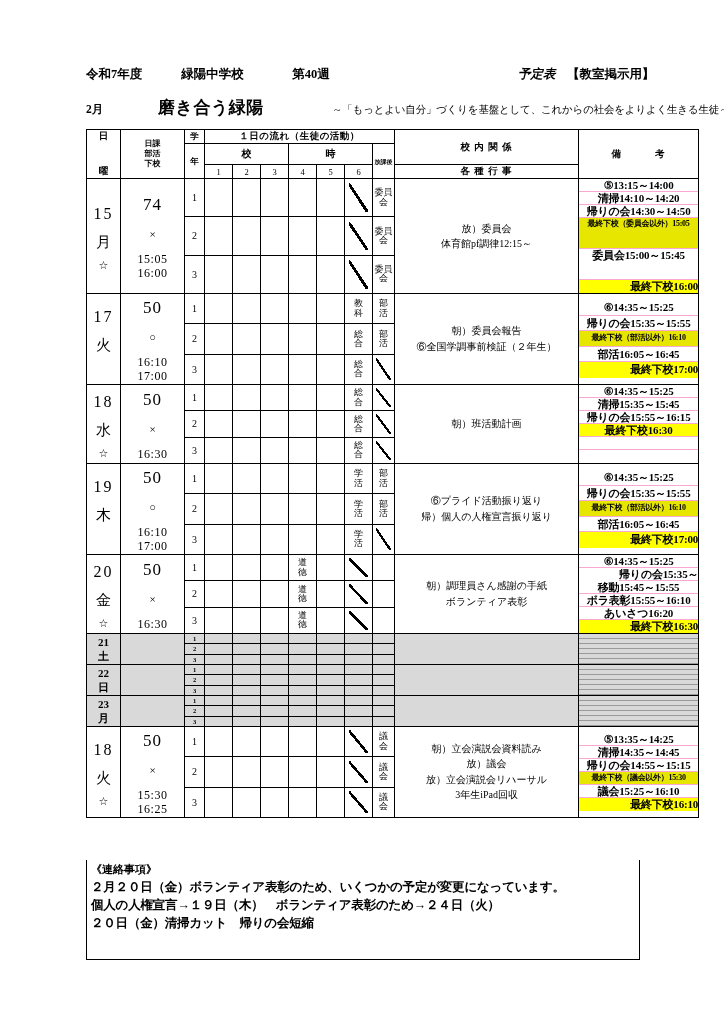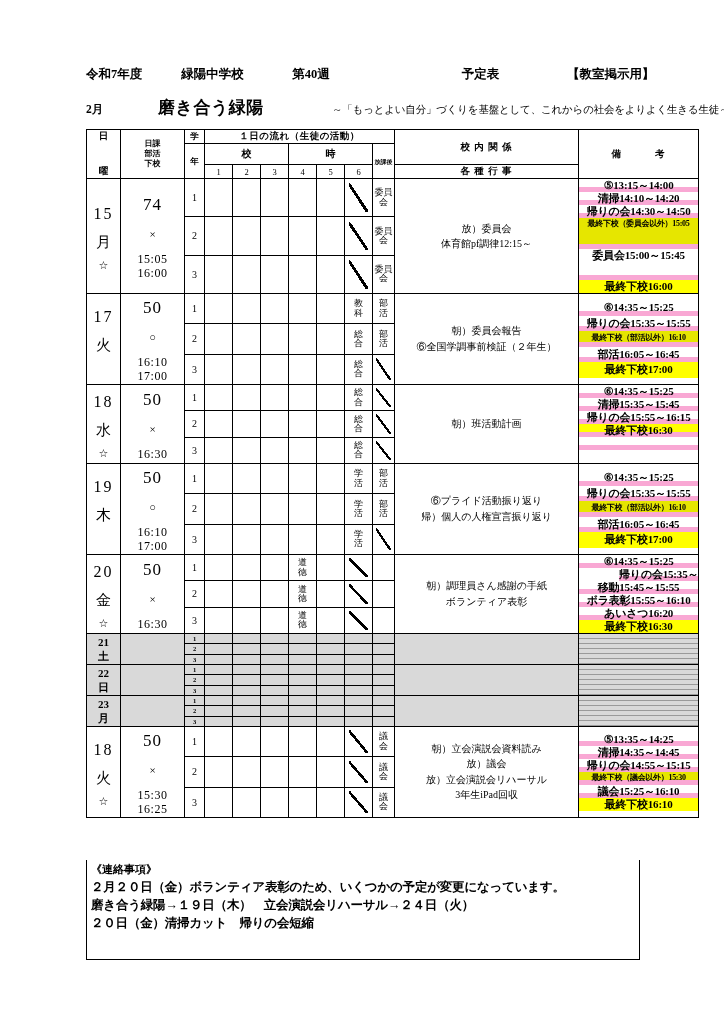--- a/index.html
+++ b/index.html
@@ -28,21 +28,21 @@
     left: 86px; top: 66px;
     width: 556px; height: 20px;
     font-size: 12.5px;
     font-weight: bold;
     white-space: nowrap;
   }
   .hdr-line1 span { display: inline-block; vertical-align: top; }
   .h1-year   { width: 92px; }
   .h1-school { width: 108px; }
   .h1-week   { width: 110px; }
-  .h1-title  { width: 150px; text-align: center; }
+  .h1-title  { width: 150px; text-align: right; font-style: italic; }
   .h1-use    { width: 96px; text-align: right; }
 
   .hdr-line2 {
     position: absolute;
     left: 86px; top: 96px;
     width: 556px; height: 24px;
     white-space: nowrap;
   }
   .h2-month {
     display: inline-block;
@@ -191,30 +191,30 @@
     font-size: 10px;
     font-weight: bold;
     line-height: 1.55;
   }
   .eventcell div { white-space: nowrap; }
 
   
   .remcell { padding: 0; vertical-align: top; }
   .remstack { display: block; width: 100%; }
   .remline {
-    border-bottom: 5px solid #f9a8d4;
+    border-bottom: 1px solid #f9a8d4;
     font-size: 11px;
     font-weight: bold;
     text-align: center;
     line-height: 1;
     white-space: nowrap;
     letter-spacing: -0.2px;
     box-sizing: border-box;
   }
-  .remline:last-child { border-bottom: none; }
+  .remline:last-child { border-bottom: none; text-align: right; }
   .remline.small {
     font-size: 8px;
     letter-spacing: -0.3px;
   }
   .remline.hl  { background: #ffff00; }
   .remline.hl2 { background: #e6e600; }
 
   
   .wk td { background: #d9d9d9; }
   .wk .wkday {
@@ -879,17 +879,17 @@
             <span>議</span>
             <span>会</span>
           </td>
         </tr>
       </tbody>
   </table>
 
   <div class="notes">
     <div class="nline nl-title">《連絡事項》</div>
     <div class="nline nl-body">２月２０日（金）ボランティア表彰のため、いくつかの予定が変更になっています。</div>
-    <div class="nline nl-body">磨き合う緑陽→１９日（木）　立会演説会リハーサル→２４日（火）</div>
+    <div class="nline nl-body">個人の人権宣言→１９日（木）　ボランティア表彰のため→２４日（火）</div>
     <div class="nline nl-body">２０日（金）清掃カット　帰りの会短縮</div>
   </div>
 
 </div>
 
 </body></html>

